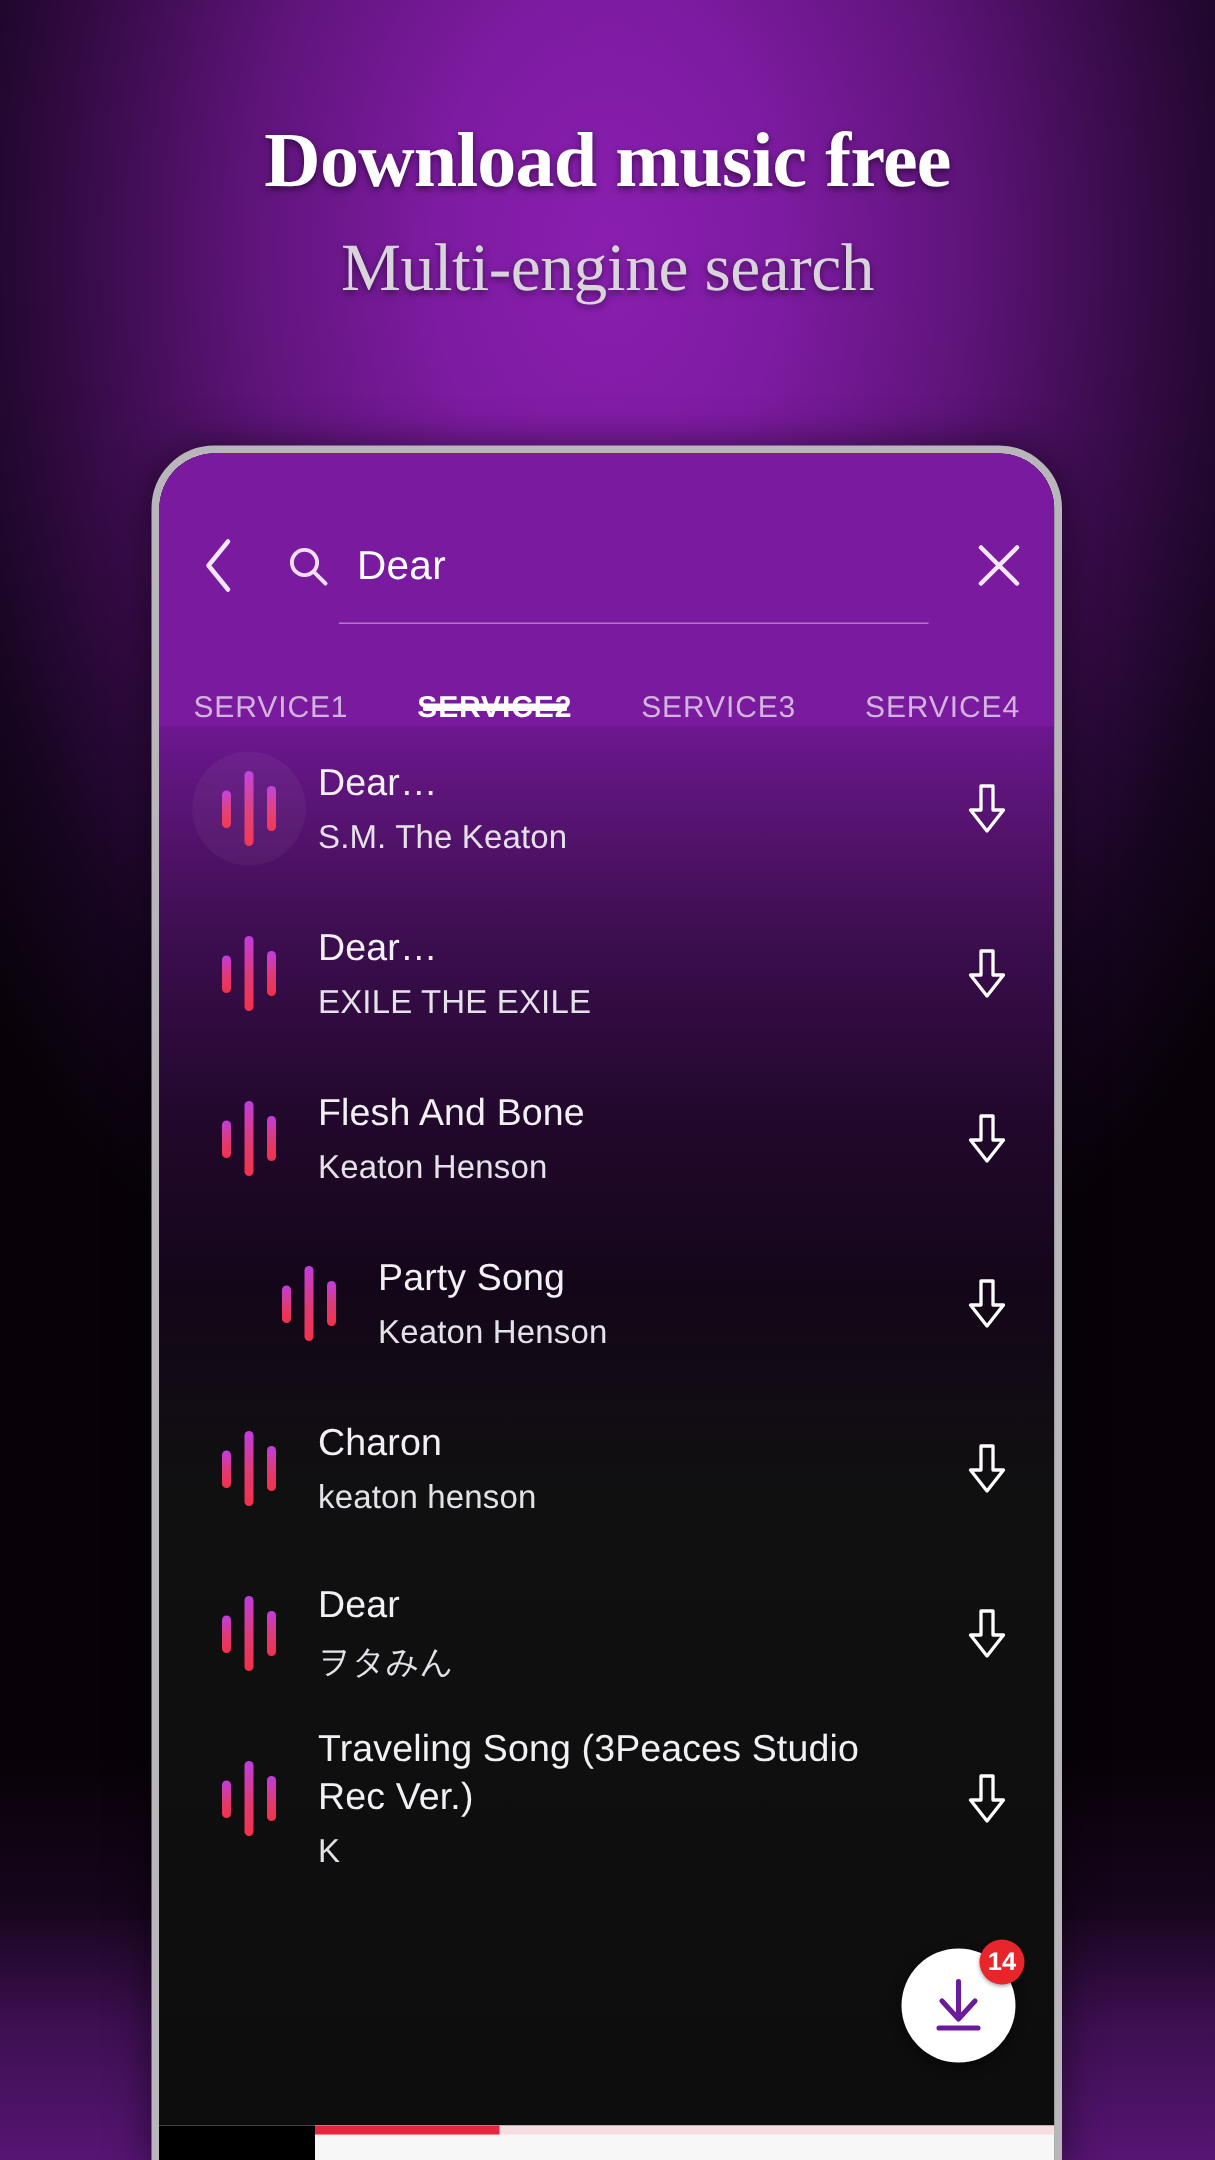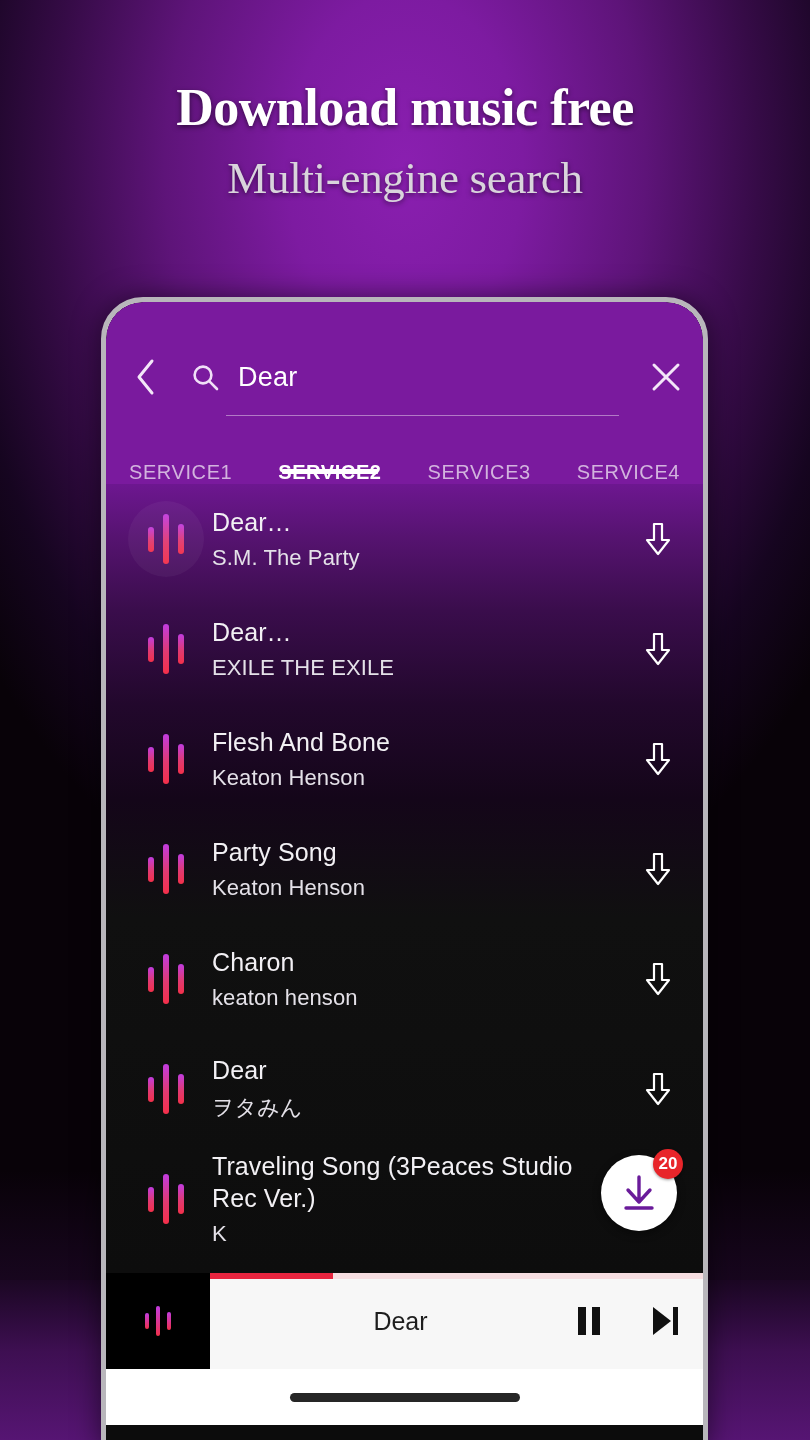--- a/index.html
+++ b/index.html
@@ -71,21 +71,21 @@
     flex:1; text-align:center; font-size:20px; letter-spacing:0.6px;
     color:#d2b3de; padding-top:4px; position:relative; cursor:pointer;
   }
   .tab.active { color:#ffffff; font-weight:bold; }
   .tab-underline {
     position:absolute; left:50%; transform:translateX(-50%); bottom:10px;
     width:96px; height:5px; background:#ffffff; border-radius:1px;
   }
 
   
-  .list-wrap { position:relative; height:789px; overflow:hidden; }
+  .list-wrap { position:relative; height:933px; overflow:hidden; }
   .list-bg {
     position:absolute; inset:0;
     background:linear-gradient(180deg,#6d1790 0%,#55136f 7%,#3a0d4c 16%,#22082c 28%,#140619 40%,#101010 55%,#0d0d0d 100%);
   }
   .list { position:relative; }
   .row { position:relative; display:flex; align-items:center; padding:0 16px 0 22px; cursor:pointer; }
   .row-icon { width:76px; min-width:76px; height:76px; position:relative; display:flex; align-items:center; justify-content:center; }
   .row-icon .halo {
     position:absolute; width:76px; height:76px; border-radius:50%;
     background:rgba(255,255,255,0.045);
@@ -192,21 +192,21 @@
                       <stop offset="100%" stop-color="#f4304a"></stop>
                     </linearGradient>
                   </defs>
                   <rect x="4" y="17" width="6" height="25" rx="3" fill="url(#w0)"></rect>
                   <rect x="19" y="4" width="6" height="50" rx="3" fill="url(#w0)"></rect>
                   <rect x="34" y="14" width="6" height="30" rx="3" fill="url(#w0)"></rect>
                 </svg>
               </div>
               <div class="row-text">
                 <div class="row-title">Dear…</div>
-                <div class="row-artist">S.M. The Party</div>
+                <div class="row-artist">S.M. The Keaton</div>
               </div>
               <div class="row-dl">
                 <svg width="30" height="36" viewBox="0 0 30 36" fill="none">
                   <path d="M11 3 L19 3 L19 19 L26 19 L15 33 L4 19 L11 19 Z" stroke="#ffffff" stroke-width="2.2" stroke-linejoin="round" fill="none"></path>
                 </svg>
               </div>
             </div>
             <div class="row" style="height: 110px;">
               <div class="row-icon">
                 <svg width="44" height="58" viewBox="0 0 44 58">
@@ -250,21 +250,21 @@
               <div class="row-text">
                 <div class="row-title">Flesh And Bone</div>
                 <div class="row-artist">Keaton Henson</div>
               </div>
               <div class="row-dl">
                 <svg width="30" height="36" viewBox="0 0 30 36" fill="none">
                   <path d="M11 3 L19 3 L19 19 L26 19 L15 33 L4 19 L11 19 Z" stroke="#ffffff" stroke-width="2.2" stroke-linejoin="round" fill="none"></path>
                 </svg>
               </div>
             </div>
-            <div class="row" style="height: 110px;">
+            <div class="row" style="height: 110px; margin-left: 40px;">
               <div class="row-icon">
                 <svg width="44" height="58" viewBox="0 0 44 58">
                   <defs>
                     <linearGradient id="w3" x1="0" y1="0" x2="0" y2="1">
                       <stop offset="0%" stop-color="#c13ce0"></stop>
                       <stop offset="55%" stop-color="#e03a72"></stop>
                       <stop offset="100%" stop-color="#f4304a"></stop>
                     </linearGradient>
                   </defs>
                   <rect x="4" y="17" width="6" height="25" rx="3" fill="url(#w3)"></rect>
@@ -361,21 +361,21 @@
               <div class="row-icon"></div>
             </div>
           </div>
 
         <div class="fab">
           <svg width="42" height="42" viewBox="0 0 42 42" fill="none">
             <path d="M21 5 L21 26 M21 30 L10 18 M21 30 L32 18" stroke="#6a1b9a" stroke-width="3.4" stroke-linecap="round" stroke-linejoin="round" fill="none"></path>
             <path d="M13.5 12 L13.5 5 L28.5 5 L28.5 12" stroke="#6a1b9a" stroke-width="3.4" fill="none" stroke-linecap="round" stroke-linejoin="round" opacity="0"></path>
             <path d="M8 36 L34 36" stroke="#6a1b9a" stroke-width="3.4" stroke-linecap="round"></path>
           </svg>
-          <span class="fab-badge">20</span>
+          <span class="fab-badge">14</span>
         </div>
       </div>
 
       <div class="player">
         <div class="player-progress-track">
           <div class="player-progress-fill" style="width: 25%;"></div>
         </div>
         <div class="player-thumb">
           <svg width="34" height="40" viewBox="0 0 34 40">
             <defs>

